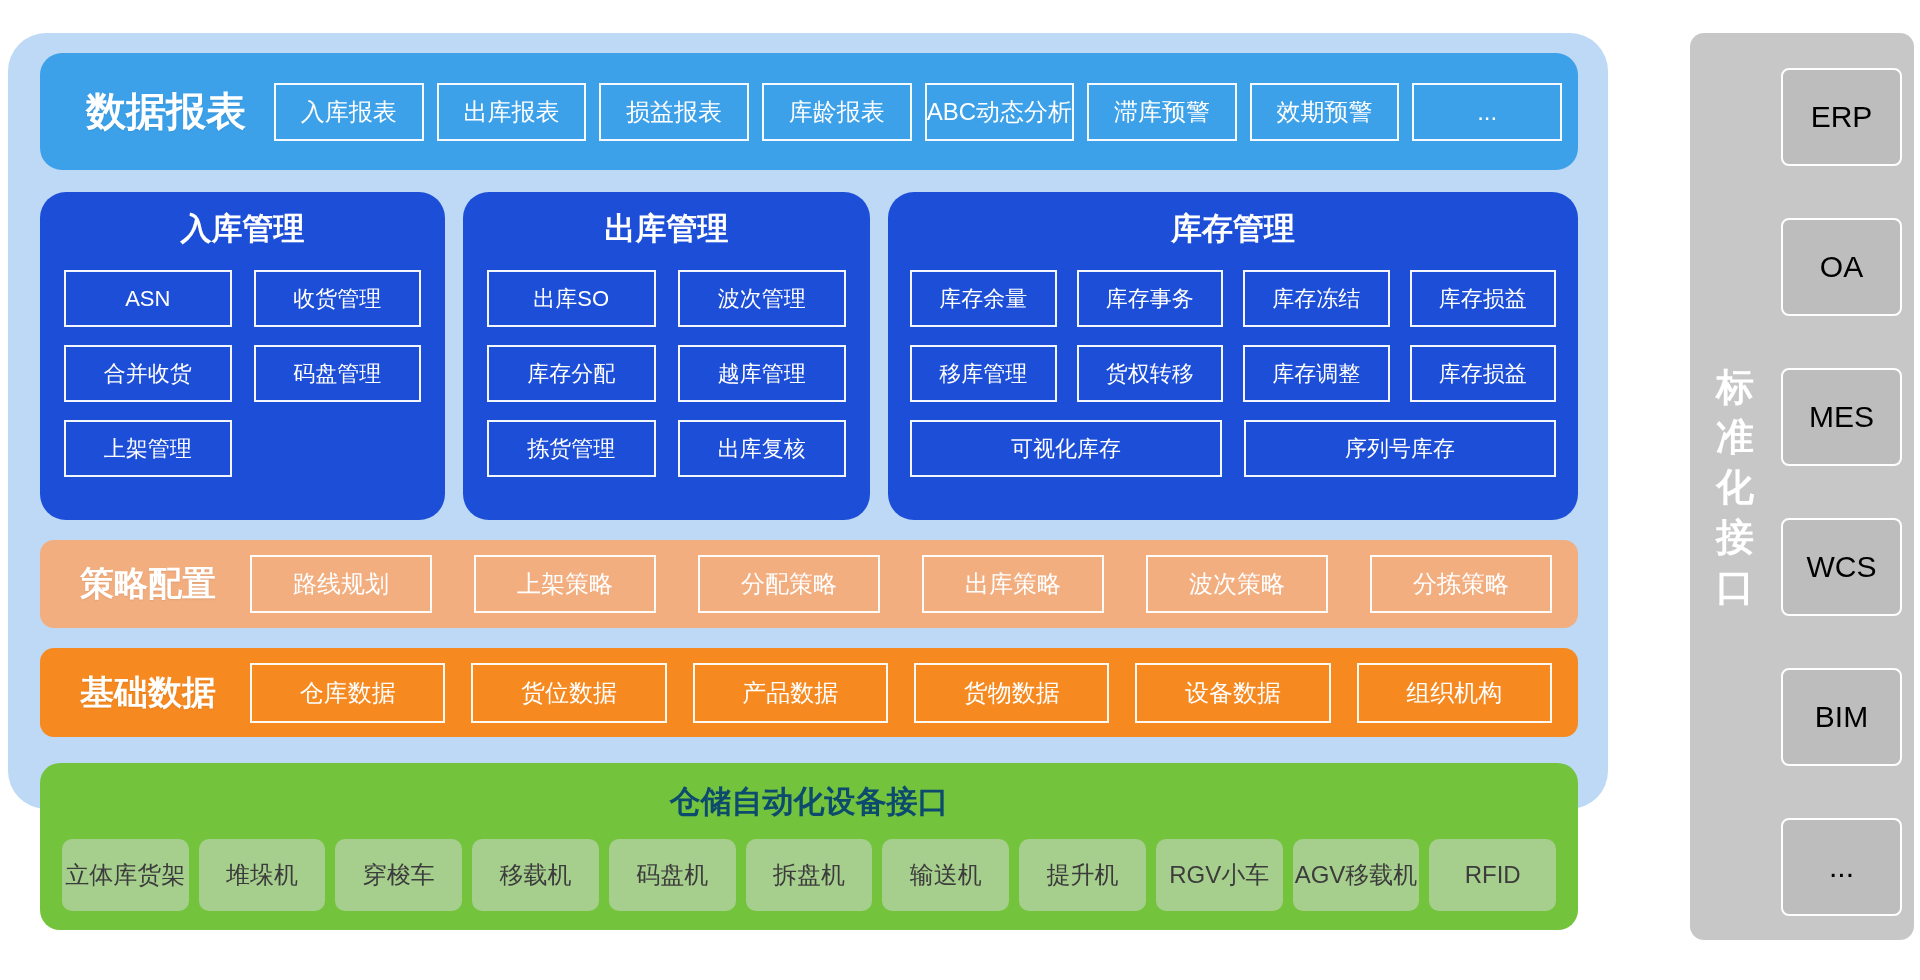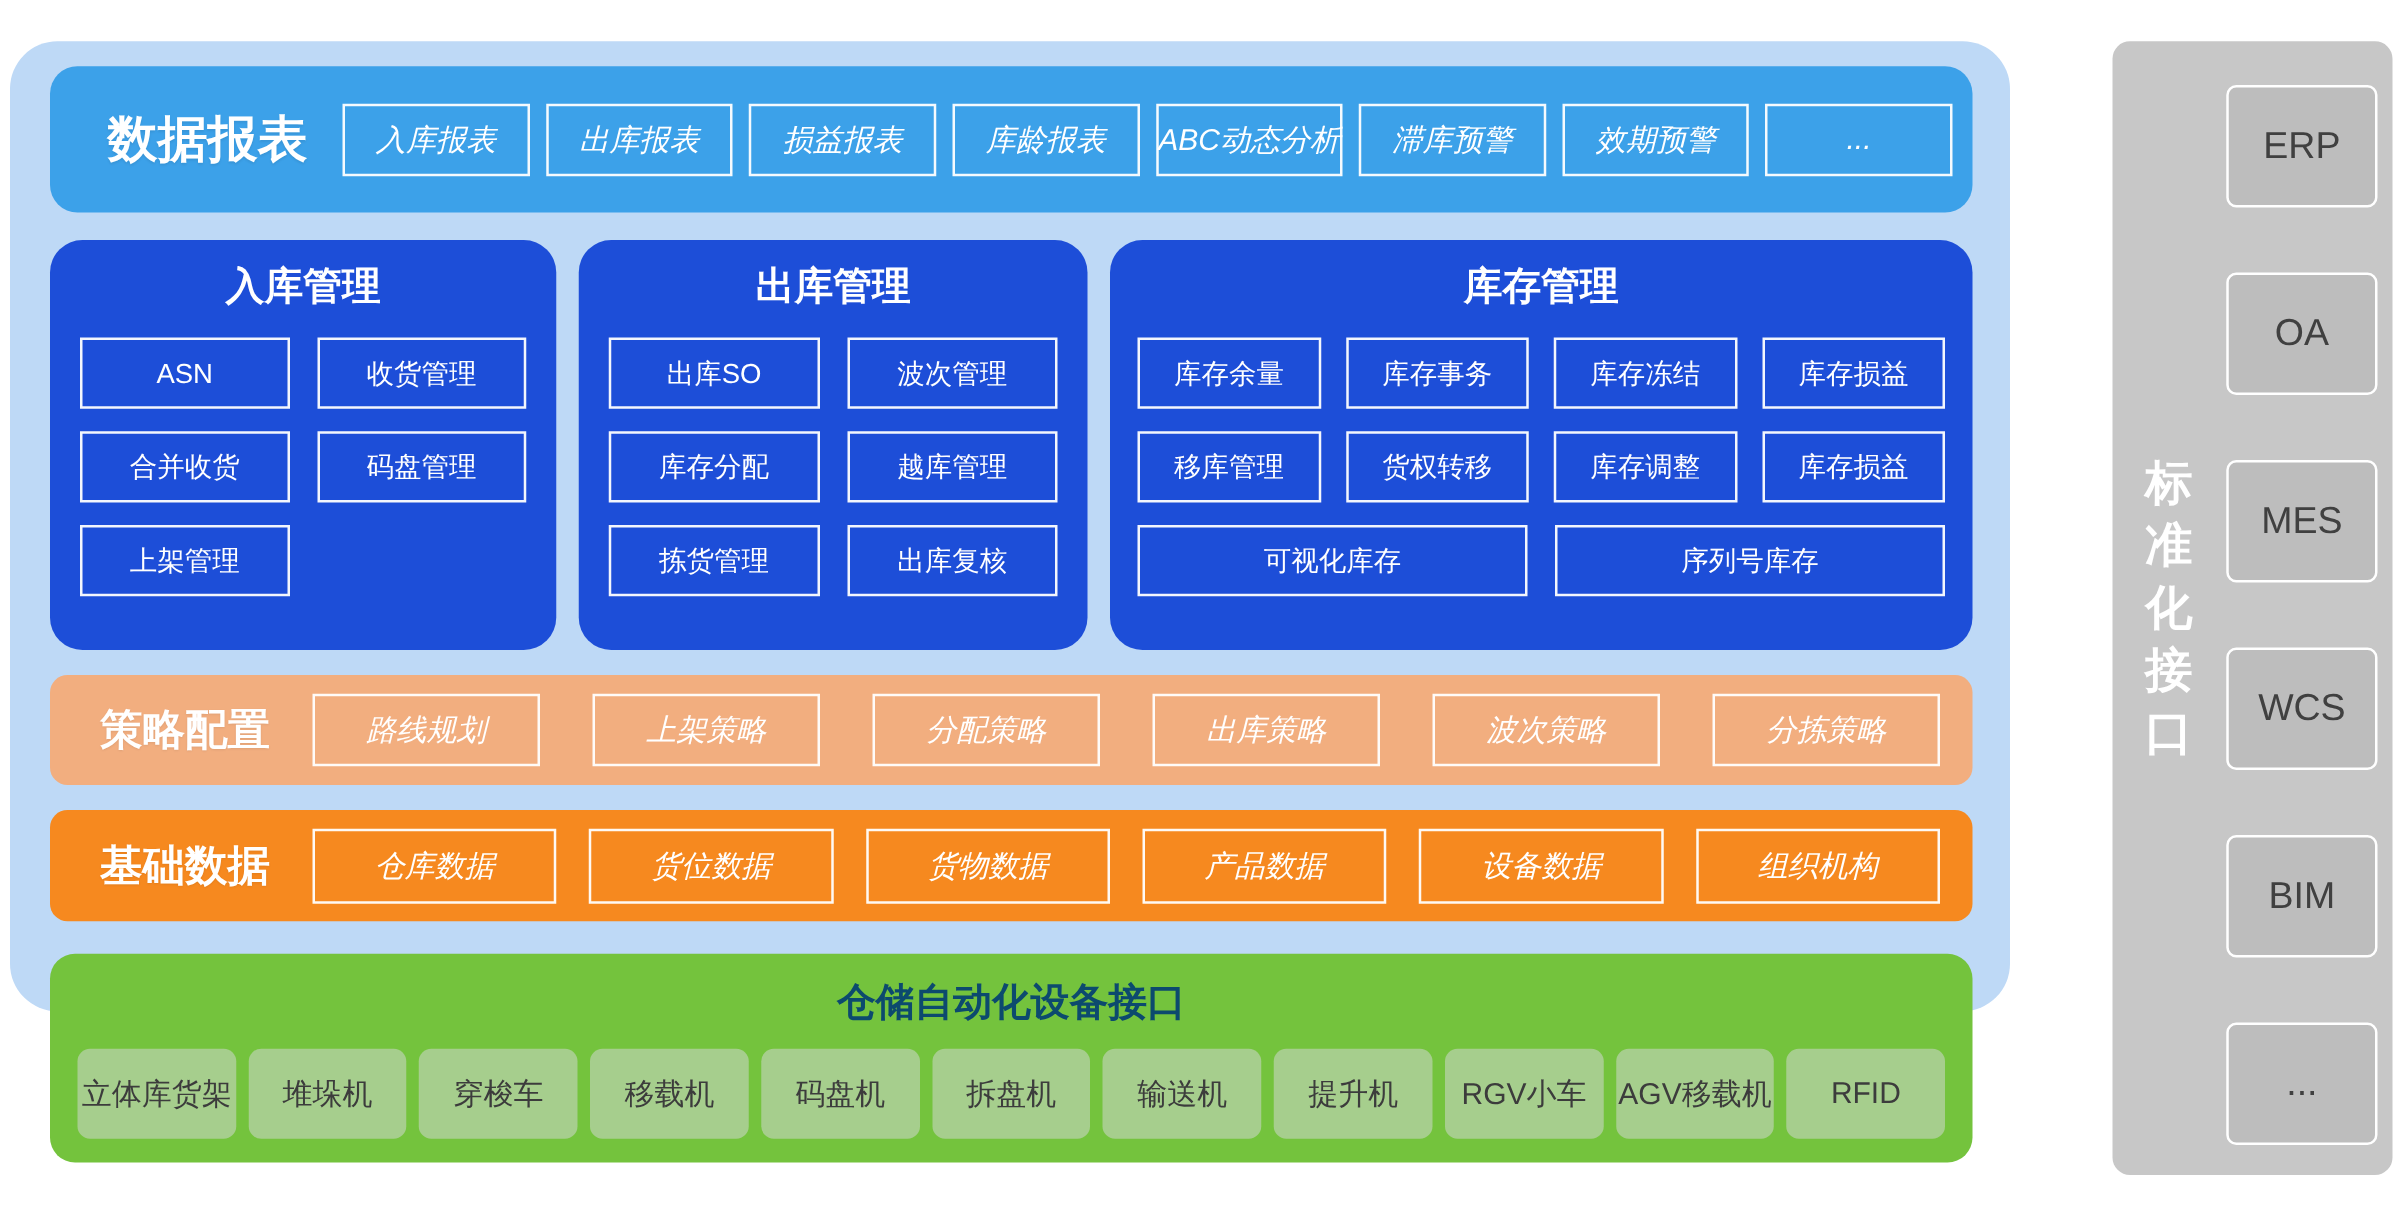--- a/index.html
+++ b/index.html
@@ -8,21 +8,21 @@
   .canvas { position:relative; width:1920px; height:980px; overflow:hidden; }
 
   
   .main { position:absolute; left:8px; top:33px; width:1600px; height:776px;
           background:#BED9F6; border-radius:38px; padding:20px 30px 0 32px; }
 
   
   .bar { display:flex; align-items:center; border-radius:16px; }
   .bar-label { font-weight:bold; color:#fff; white-space:nowrap;
                text-shadow:0 1px 2px rgba(0,0,0,.08); }
-  .bar-items { display:flex; flex:1; margin-right:16px;font-style:italic; }
+  .bar-items { display:flex; flex:1; margin-right:16px; }
   .obox { border:2px solid rgba(255,255,255,.95); color:#fff;
           display:flex; align-items:center; justify-content:center;
           flex:1; font-size:24px; white-space:nowrap; }
 
   .blue-bar { background:#3CA1E9; height:117px; margin-bottom:22px; border-radius:22px; }
   .blue-bar .bar-label { font-size:40px; margin:0 28px 0 46px; }
   .blue-bar .bar-items { gap:13px; }
   .blue-bar .obox { height:58px; }
 
   .salmon-bar { background:#F2AE7F; height:88px; margin-bottom:20px; border-radius:14px; }
@@ -59,21 +59,21 @@
 
   
   .gray { position:absolute; left:1690px; top:33px; width:224px; height:907px;
           background:#C7C7C7; border-radius:14px; }
   .vlabel { position:absolute; left:24px; top:50%; transform:translateY(-50%);
             width:42px; word-break:break-all; line-height:50px; font-size:38px;
             font-weight:bold; color:#fff; text-align:center; }
   .gcol { margin-left:auto; width:133px; padding:35px 12px 0 0; display:flex;
           flex-direction:column; gap:52px; }
   .gbox { height:98px; background:#BDBDBD; border:2px solid #fff; border-radius:8px;
-          color:#404040; font-size:30px; display:flex; align-items:center;
+          color:#000000; font-size:30px; display:flex; align-items:center;
           justify-content:center; }
 </style>
 </head>
 <body>
 
 <div class="canvas">
 
   <div class="main">
 
     <div class="bar blue-bar">
@@ -143,22 +143,22 @@
           <div class="obox">波次策略</div>
           <div class="obox">分拣策略</div>
         </div>
     </div>
 
     <div class="bar orange-bar">
       <div class="bar-label">基础数据</div>
       <div class="bar-items">
           <div class="obox">仓库数据</div>
           <div class="obox">货位数据</div>
+          <div class="obox">产品数据</div>
           <div class="obox">货物数据</div>
-          <div class="obox">产品数据</div>
           <div class="obox">设备数据</div>
           <div class="obox">组织机构</div>
         </div>
     </div>
 
     <div class="green">
       <h2>仓储自动化设备接口</h2>
       <div class="dev-items">
           <div class="dbox">立体库货架</div>
           <div class="dbox">堆垛机</div>

